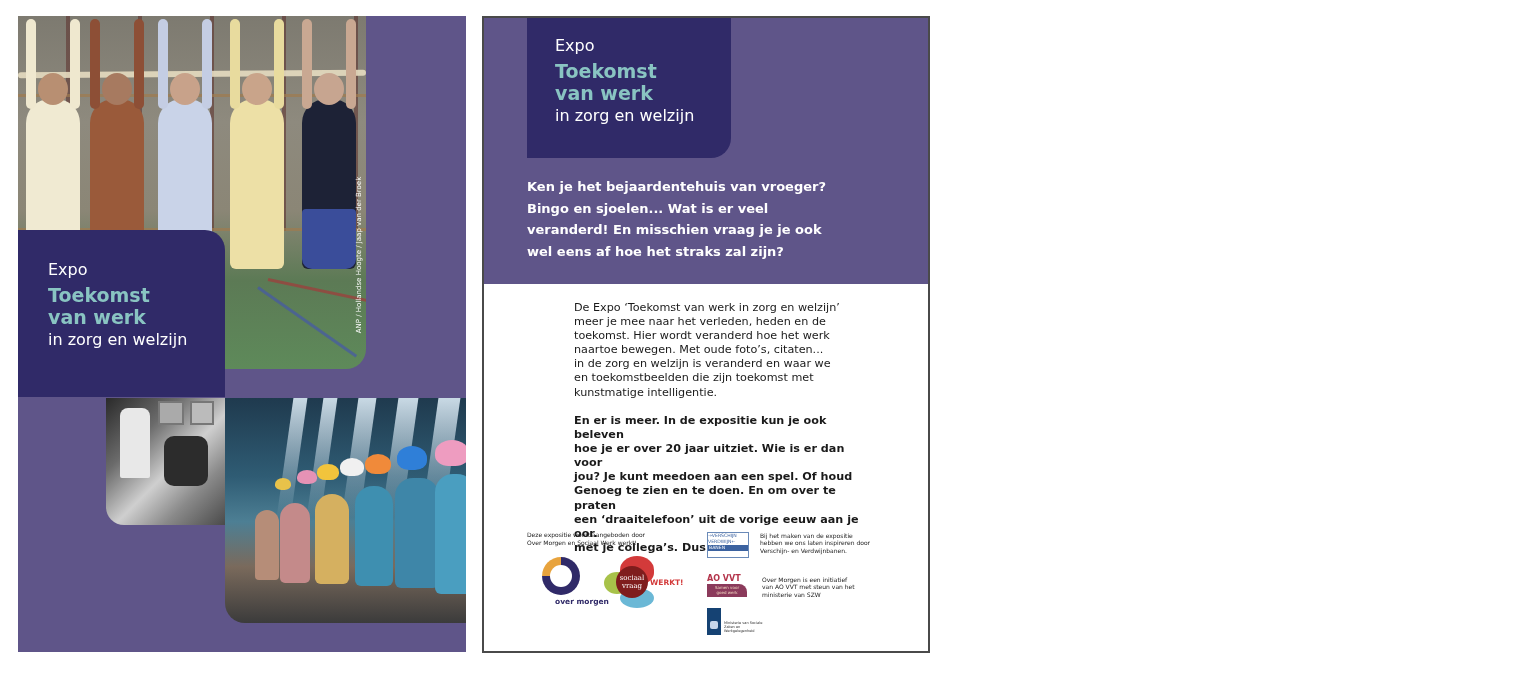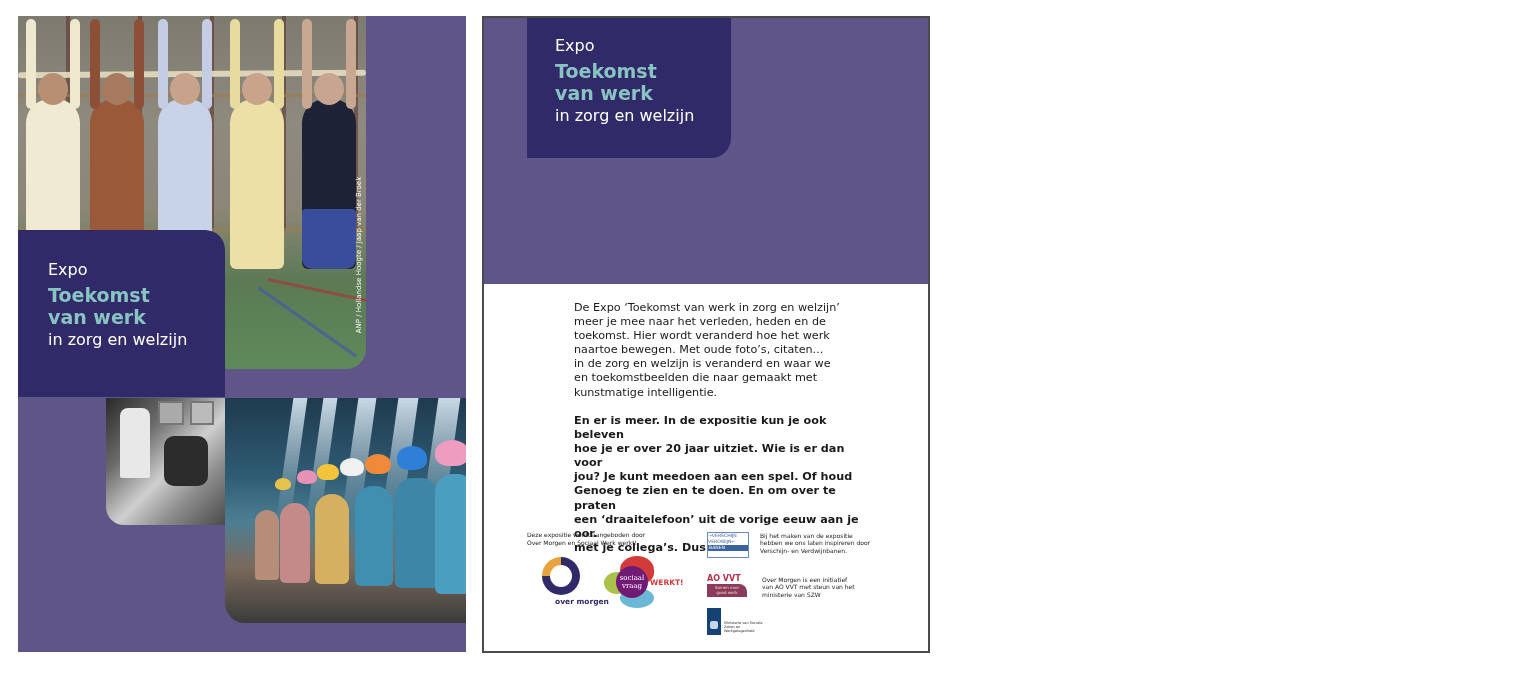--- a/index.html
+++ b/index.html
@@ -55,21 +55,21 @@
   .sponsor-note { position:absolute; left:43px; top:513px; width:170px; font-size:6px; line-height:7.5px; color:#222; }
   .logo-om { position:absolute; left:46px; top:539px; width:60px; height:52px; }
   .logo-om .ring { position:absolute; left:12px; top:0; width:38px; height:38px; border-radius:50%;
     background: conic-gradient(#302a68 0 75%, #e8a33d 75% 100%); }
   .logo-om .ring::after { content:""; position:absolute; left:8px; top:8px; width:22px; height:22px; border-radius:50%; background:#fff; }
   .logo-om .label { position:absolute; left:0; top:40px; width:64px; text-align:center; color:#302a68; font-size:7.5px; font-weight:bold;margin-left:20px; }
   .logo-sw { position:absolute; left:120px; top:538px; width:80px; height:55px; }
   .logo-sw .red { position:absolute; left:16px; top:0; width:34px; height:28px; border-radius:50% 50% 40% 40%; background:#d33a3a; }
   .logo-sw .green { position:absolute; left:0; top:16px; width:26px; height:22px; border-radius:50%; background:#a8c24a; }
   .logo-sw .blue { position:absolute; left:16px; top:32px; width:34px; height:20px; border-radius:50%; background:#6bb8d6; }
-  .logo-sw .core { position:absolute; left:12px; top:10px; width:32px; height:32px; border-radius:50%; background:#701a75; color:#fff; font-size:7px; line-height:8px; text-align:center; padding-top:8px; box-sizing:border-box; font-family:"DejaVu Serif", serif; }
+  .logo-sw .core { position:absolute; left:12px; top:10px; width:32px; height:32px; border-radius:50%; background:#7f1d1d; color:#fff; font-size:7px; line-height:8px; text-align:center; padding-top:8px; box-sizing:border-box; font-family:"DejaVu Serif", serif; }
   .logo-sw .werkt { position:absolute; left:46px; top:22px; color:#d33a3a; font-size:7.5px; font-weight:bold; }
 
   .logo-vv { position:absolute; left:223px; top:514px; width:40px; height:24px; border:1px solid #6a8ab8; background:#fff; font-size:4.6px; color:#3b62a0; line-height:6px; }
   .logo-vv .l3 { background:#3b62a0; color:#fff; padding-left:1px; }
   .note-vv { position:absolute; left:276px; top:514px; width:125px; font-size:6px; line-height:7.3px; color:#222; }
   .logo-ao { position:absolute; left:223px; top:556px; width:40px; height:24px; }
   .logo-ao .ao { color:#b3334a; font-size:8px; font-weight:bold; }
   .logo-ao .band { position:absolute; left:0; top:10px; width:40px; height:13px; background:#8b3a5b; border-radius:0 8px 0 0; color:#f3d7c1; font-size:4px; line-height:5px; text-align:center; padding-top:1px; box-sizing:border-box; }
   .note-ao { position:absolute; left:278px; top:558px; width:115px; font-size:6px; line-height:7.3px; color:#222; }
   .logo-rijk { position:absolute; left:223px; top:590px; width:14px; height:27px; background:#154273; }
@@ -164,29 +164,35 @@
 <div class="right">
   <div class="top">
     <div class="title-box-right">
       <div class="expo">Expo</div>
       <div class="t1">
         <div>Toekomst</div>
         <div>van werk</div>
       </div>
       <div class="sub">in zorg en welzijn</div>
     </div>
+    <div class="intro">
+      <div>Ken je het bejaardentehuis van vroeger?</div>
+      <div>Bingo en sjoelen... Wat is er veel</div>
+      <div>veranderd! En misschien vraag je je ook</div>
+      <div>wel eens af hoe het straks zal zijn?</div>
+    </div>
   </div>
 
   <div class="body-text para1">
     <div>De Expo ‘Toekomst van werk in zorg en welzijn’</div>
     <div>meer je mee naar het verleden, heden en de</div>
     <div>toekomst. Hier wordt veranderd hoe het werk</div>
     <div>naartoe bewegen. Met oude foto’s, citaten...</div>
     <div>in de zorg en welzijn is veranderd en waar we</div>
-    <div>en toekomstbeelden die naar gemaakt met</div>
+    <div>en toekomstbeelden die zijn toekomst met</div>
     <div>kunstmatige intelligentie.</div>
   </div>
 
   <div class="body-text para2">
     <div>En er is meer. In de expositie kun je ook beleven</div>
     <div>hoe je er over 20 jaar uitziet. Wie is er dan voor</div>
     <div>jou? Je kunt meedoen aan een spel. Of houd</div>
     <div>Genoeg te zien en te doen. En om over te praten</div>
     <div>een ‘draaitelefoon’ uit de vorige eeuw aan je oor.</div>
     <div>met je collega’s. Dus kom!</div>

